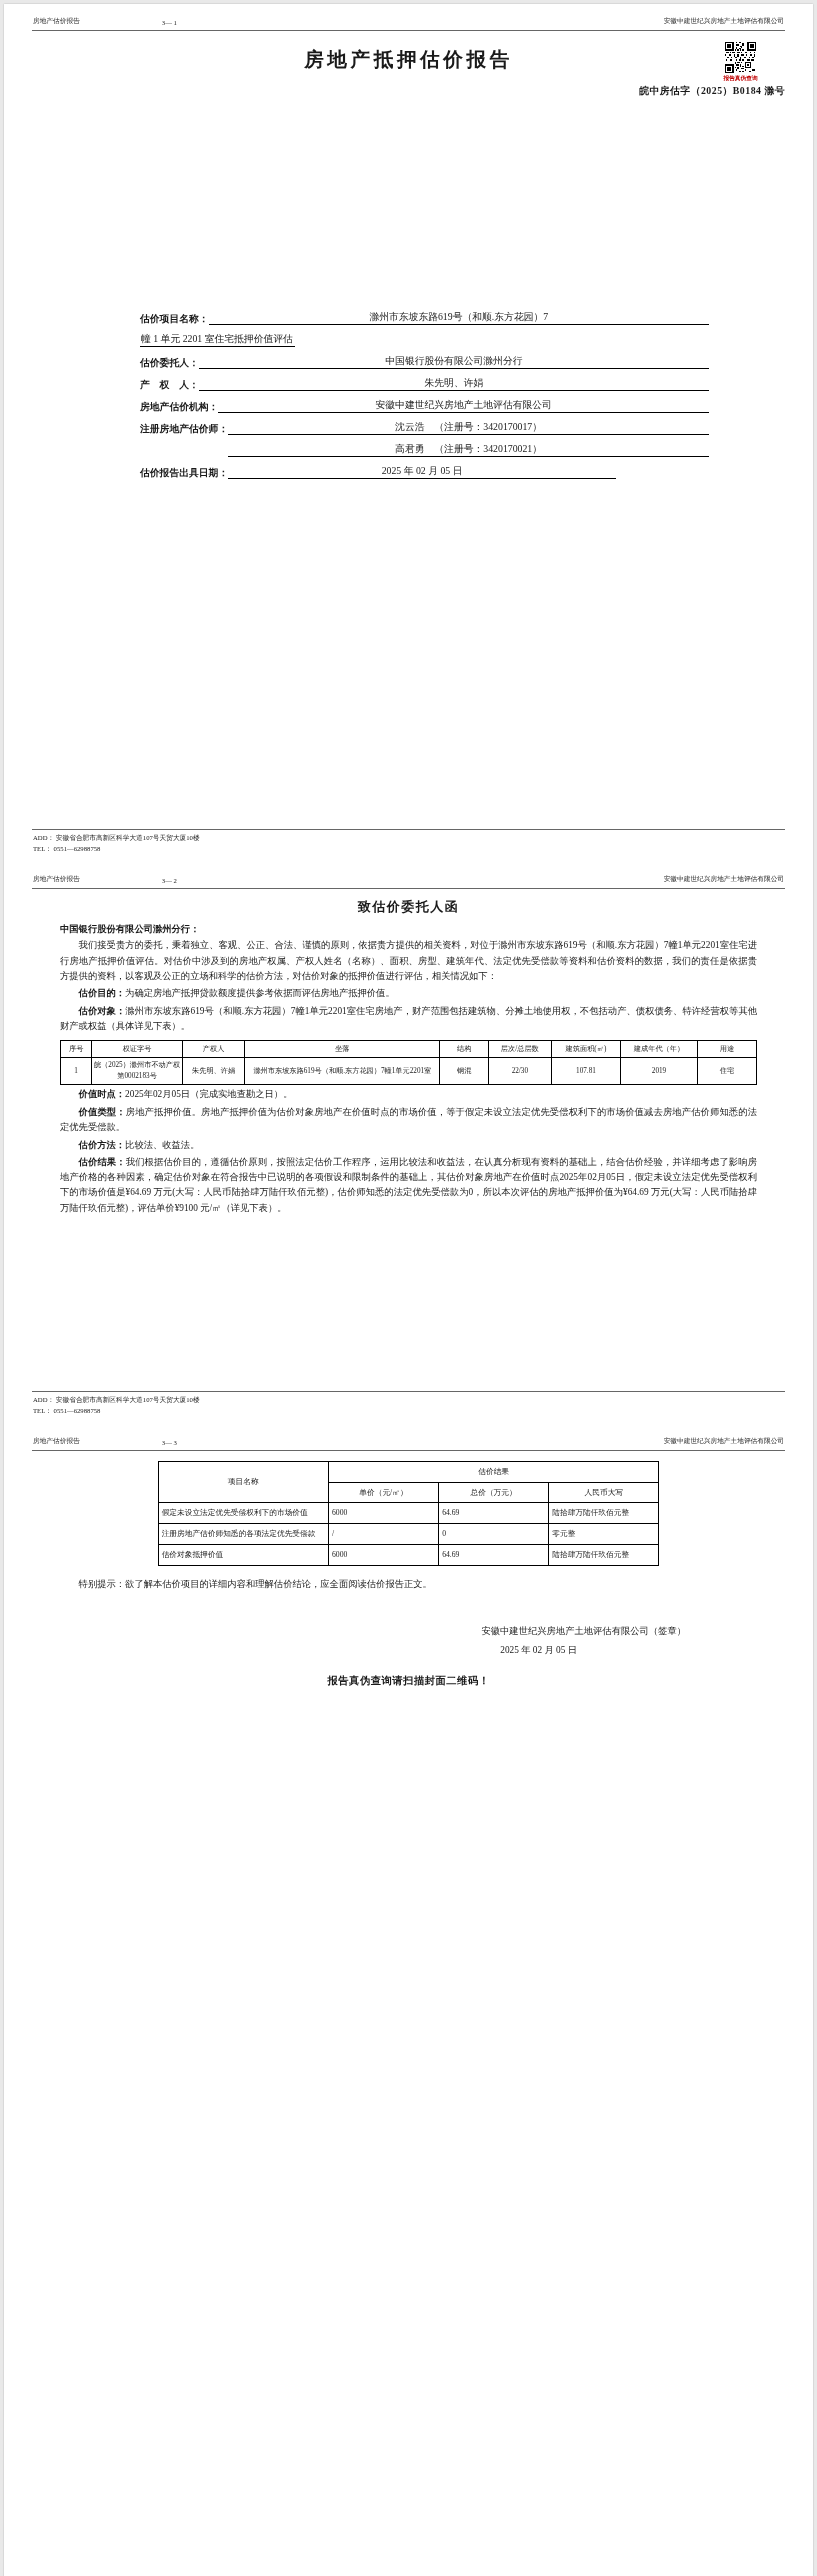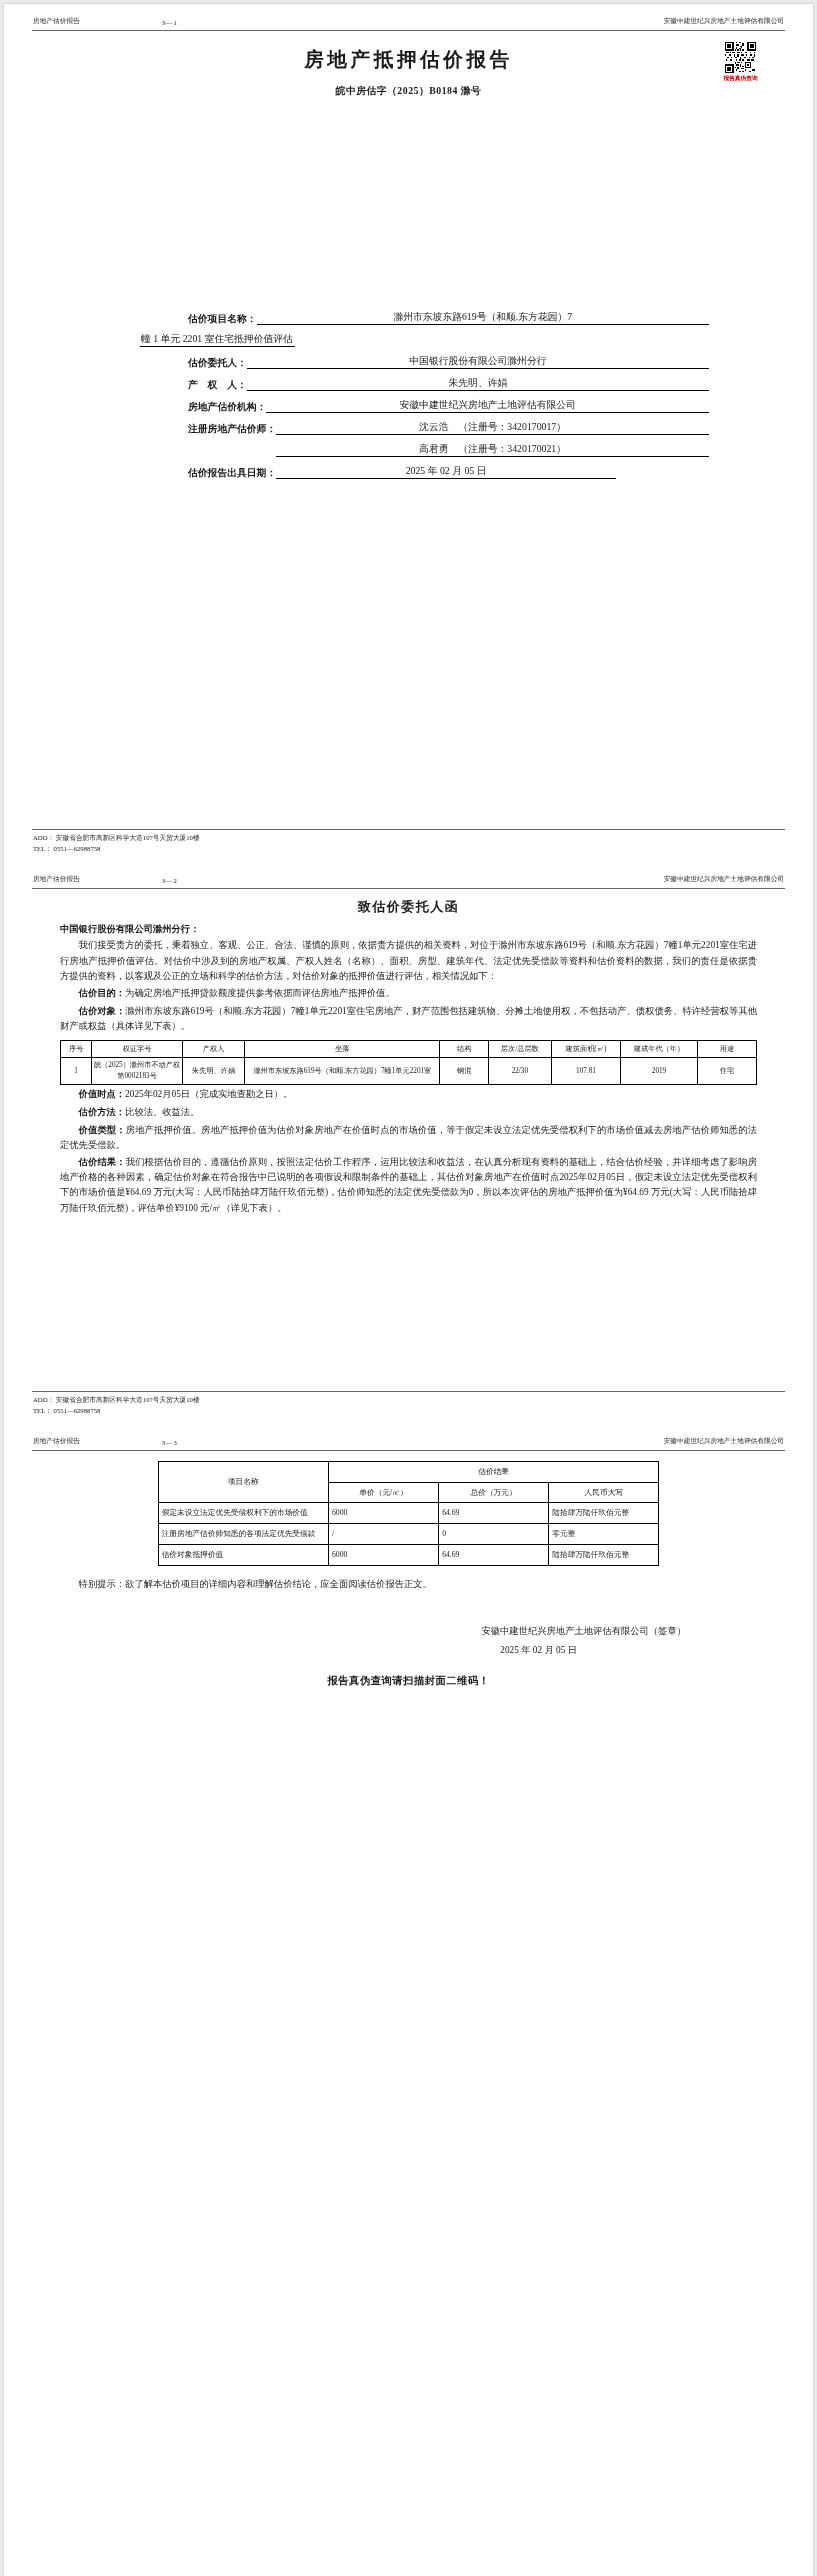--- a/index.html
+++ b/index.html
@@ -15,24 +15,24 @@
   .page-header { display:flex; align-items:flex-end; font-size:6.7px; padding:13.4px 1px 3.1px; border-bottom:0.5px solid #666; color:#222; }
   .ph-no { margin-left:82px; }
   .ph-co { margin-left:auto; }
   .page-footer { margin-top:auto; border-top:0.5px solid #666; padding:3.6px 1px 8.2px; font-size:6.7px; line-height:1.55; color:#222; }
 
   
   .qr-wrap { position:absolute; top:38px; right:52px; width:41px; text-align:center; }
   .qr-svg { width:31px; height:31px; display:block; margin:0 auto; }
   .qr-caption { color:#c00000; font-size:5.7px; margin-top:1.5px; white-space:nowrap; font-weight:bold; }
   .cover-title { text-align:center; font-size:19.6px; font-weight:bold; letter-spacing:3.6px; margin-top:15.5px; }
-  .report-no { text-align:center; font-size:9.8px; font-weight:bold; margin-top:12.4px; letter-spacing:0.5px; }
+  .report-no { text-align:right; font-size:9.8px; font-weight:bold; margin-top:12.4px; letter-spacing:0.5px; }
   .cover-fields { margin:205px 76px 0 108px; font-size:9.8px; }
   .field-row { display:flex; align-items:flex-end; margin-top:6.7px; line-height:1.35; }
-  .field-label { font-weight:bold; white-space:nowrap;margin-left:48px; }
+  .field-label { font-weight:bold; white-space:nowrap; }
   .field-label.ghost { visibility:hidden; }
   .field-value { flex:1 1 auto; border-bottom:0.5px solid #000; text-align:center; padding:0 2.1px 1px; min-height:13.4px; }
   .field-value.fv-left { flex:0 1 auto; text-align:left; padding-left:1px; }
   .field-value.fv-short { margin-right:93px; }
 
   
   .body-content { padding:0 28px; display:flex; flex-direction:column; flex:1 1 auto; }
   .letter-title { text-align:center; font-size:13px; font-weight:bold; margin-top:9.3px; letter-spacing:1.5px; }
   .salutation { font-size:9.3px; font-weight:bold; margin-top:7px; }
   .para { font-size:9.3px; line-height:1.62; text-indent:2em; margin-top:2.6px; text-align:justify; }
@@ -241,23 +241,23 @@
             <td>22/30</td>
             <td>107.81</td>
             <td>2019</td>
             <td>住宅</td>
           </tr>
         </tbody>
       </table>
 
       <p class="para"><span class="plabel">价值时点：</span><span>2025年02月05日（完成实地查勘之日）。</span></p>
 
+      <p class="para"><span class="plabel">价值类型：</span><span>房地产抵押价值。房地产抵押价值为估价对象房地产在价值时点的市场价值，等于假定未设立法定优先受偿权利下的市场价值减去房地产估价师知悉的法定优先受偿款。</span></p>
+
       <p class="para"><span class="plabel">估价方法：</span><span>比较法、收益法。</span></p>
-
-      <p class="para"><span class="plabel">价值类型：</span><span>房地产抵押价值。房地产抵押价值为估价对象房地产在价值时点的市场价值，等于假定未设立法定优先受偿权利下的市场价值减去房地产估价师知悉的法定优先受偿款。</span></p>
 
       <p class="para"><span class="plabel">估价结果：</span><span>我们根据估价目的，遵循估价原则，按照法定估价工作程序，运用比较法和收益法，在认真分析现有资料的基础上，结合估价经验，并详细考虑了影响房地产价格的各种因素，确定估价对象在符合报告中已说明的各项假设和限制条件的基础上，其估价对象房地产在价值时点2025年02月05日，假定未设立法定优先受偿权利下的市场价值是¥64.69 万元(大写：人民币陆拾肆万陆仟玖佰元整)，估价师知悉的法定优先受偿款为0，所以本次评估的房地产抵押价值为¥64.69 万元(大写：人民币陆拾肆万陆仟玖佰元整)，评估单价¥9100 元/㎡（详见下表）。</span></p>
     </div>
 
     <div class="page-footer">
       <div>ADD： 安徽省合肥市高新区科学大道107号天贸大厦10楼</div>
       <div>TEL： 0551—62988758</div>
     </div>
   </section>
 

